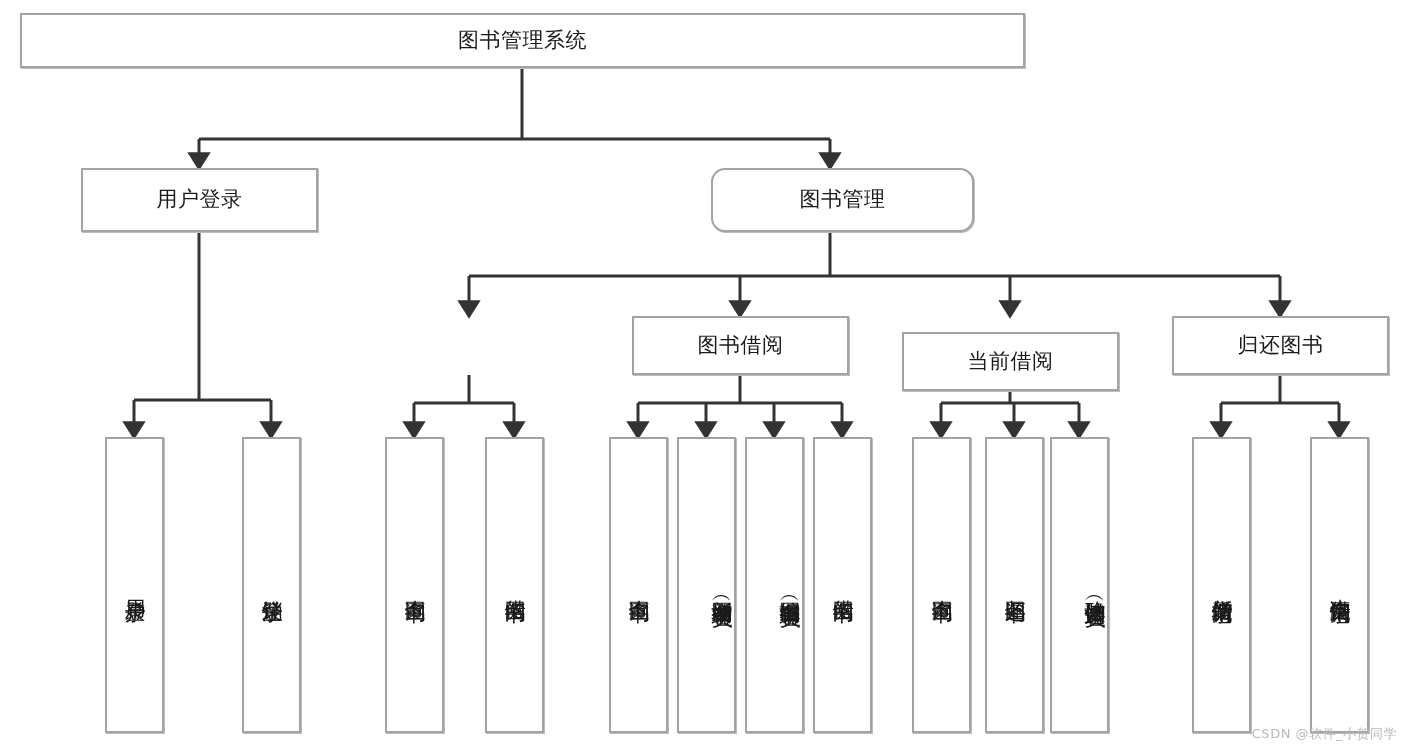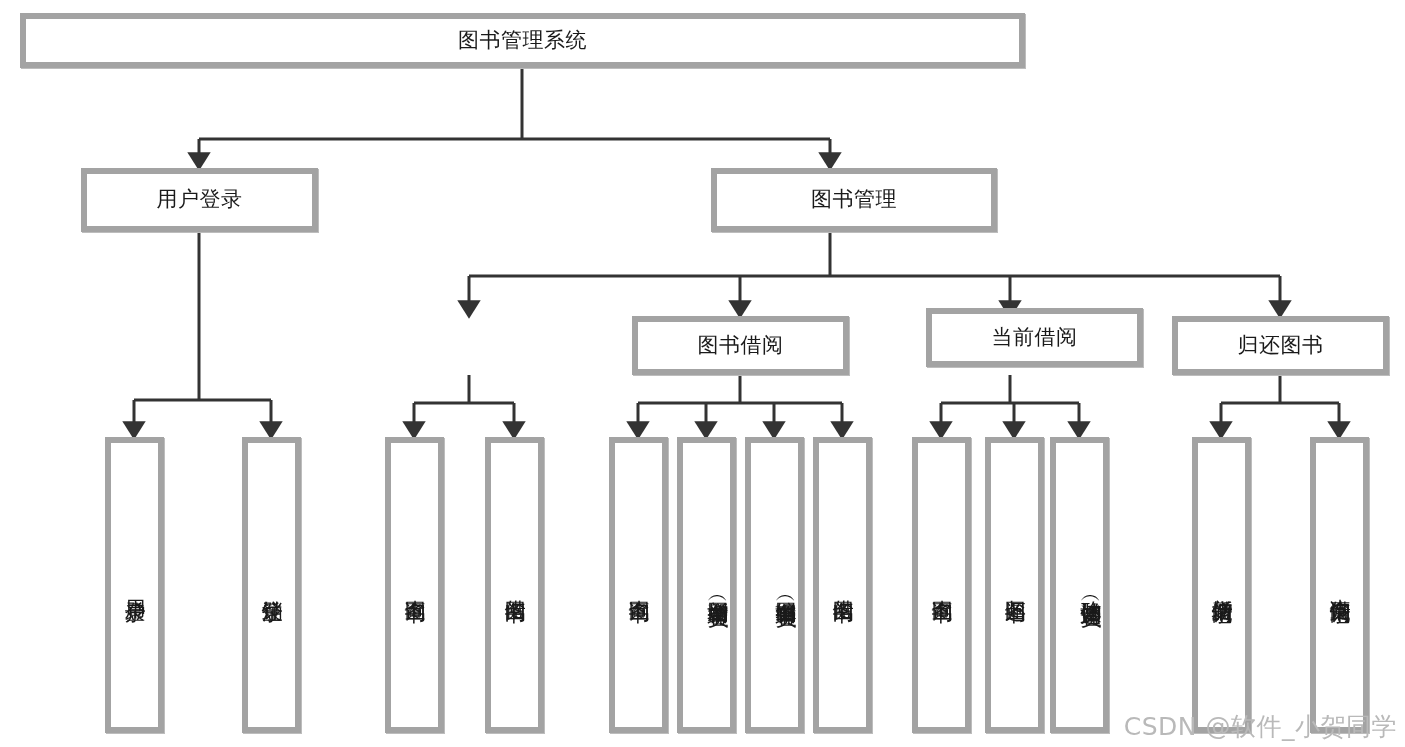--- a/index.html
+++ b/index.html
@@ -22,21 +22,21 @@
   }
   svg#flow {
     position: absolute;
     left: 0; top: 0;
     width: 1405px;
     height: 747px;
   }
   .node-box {
     position: absolute;
     box-sizing: border-box;
-    border: 6px solid #a3a3a3;
+    border: 2px solid #a3a3a3;
     background: #ffffff;
     box-shadow: 1px 1px 0 0 #bdbdbd;
   }
   .node-label-h {
     position: absolute;
     left: 0; right: 0; top: 0; bottom: 0;
     display: flex;
     align-items: center;
     justify-content: center;
     color: #1a1a1a;
@@ -63,21 +63,21 @@
     overflow: hidden;
   }
   .node-label-v.centered {
     align-items: center;
     padding-top: 0;
   }
   .watermark {
     position: absolute;
     right: 8px;
     bottom: 4px;
-    font-size: 25px;
+    font-size: 13px;
     color: #b9b9b9;
     letter-spacing: 0.5px;
     white-space: nowrap;
     user-select: none;
   }
 </style>
 </head>
 <body>
 
 <div id="diagram-root">
@@ -132,28 +132,28 @@
     </g>
   </svg>
 
   <div class="node-box" style="left:20px; top:13px; width:1005px; height:55px;">
     <div class="node-label-h">图书管理系统</div>
   </div>
 
   <div class="node-box" style="left:81px; top:168px; width:237px; height:64px;">
     <div class="node-label-h">用户登录</div>
   </div>
-  <div class="node-box" style="left:711px; top:168px; width:286px; height:64px;">
+  <div class="node-box" style="left:711px; top:168px; width:263px; height:64px;border-radius:14px;">
     <div class="node-label-h">图书管理</div>
   </div>
 
   <div class="node-box" style="left:632px; top:316px; width:217px; height:59px;padding-left:29px;">
     <div class="node-label-h">图书借阅</div>
   </div>
-  <div class="node-box" style="left:902px; top:308px; width:217px; height:59px;margin-left:24px;">
+  <div class="node-box" style="left:902px; top:332px; width:217px; height:59px;">
     <div class="node-label-h">当前借阅</div>
   </div>
   <div class="node-box" style="left:1172px; top:316px; width:217px; height:59px;">
     <div class="node-label-h">归还图书</div>
   </div>
 
   <div class="node-box" style="left:105px; top:437px; width:59px; height:296px;">
     <div class="node-label-v centered">用户登录</div>
   </div>
   <div class="node-box" style="left:242px; top:437px; width:59px; height:296px;">

